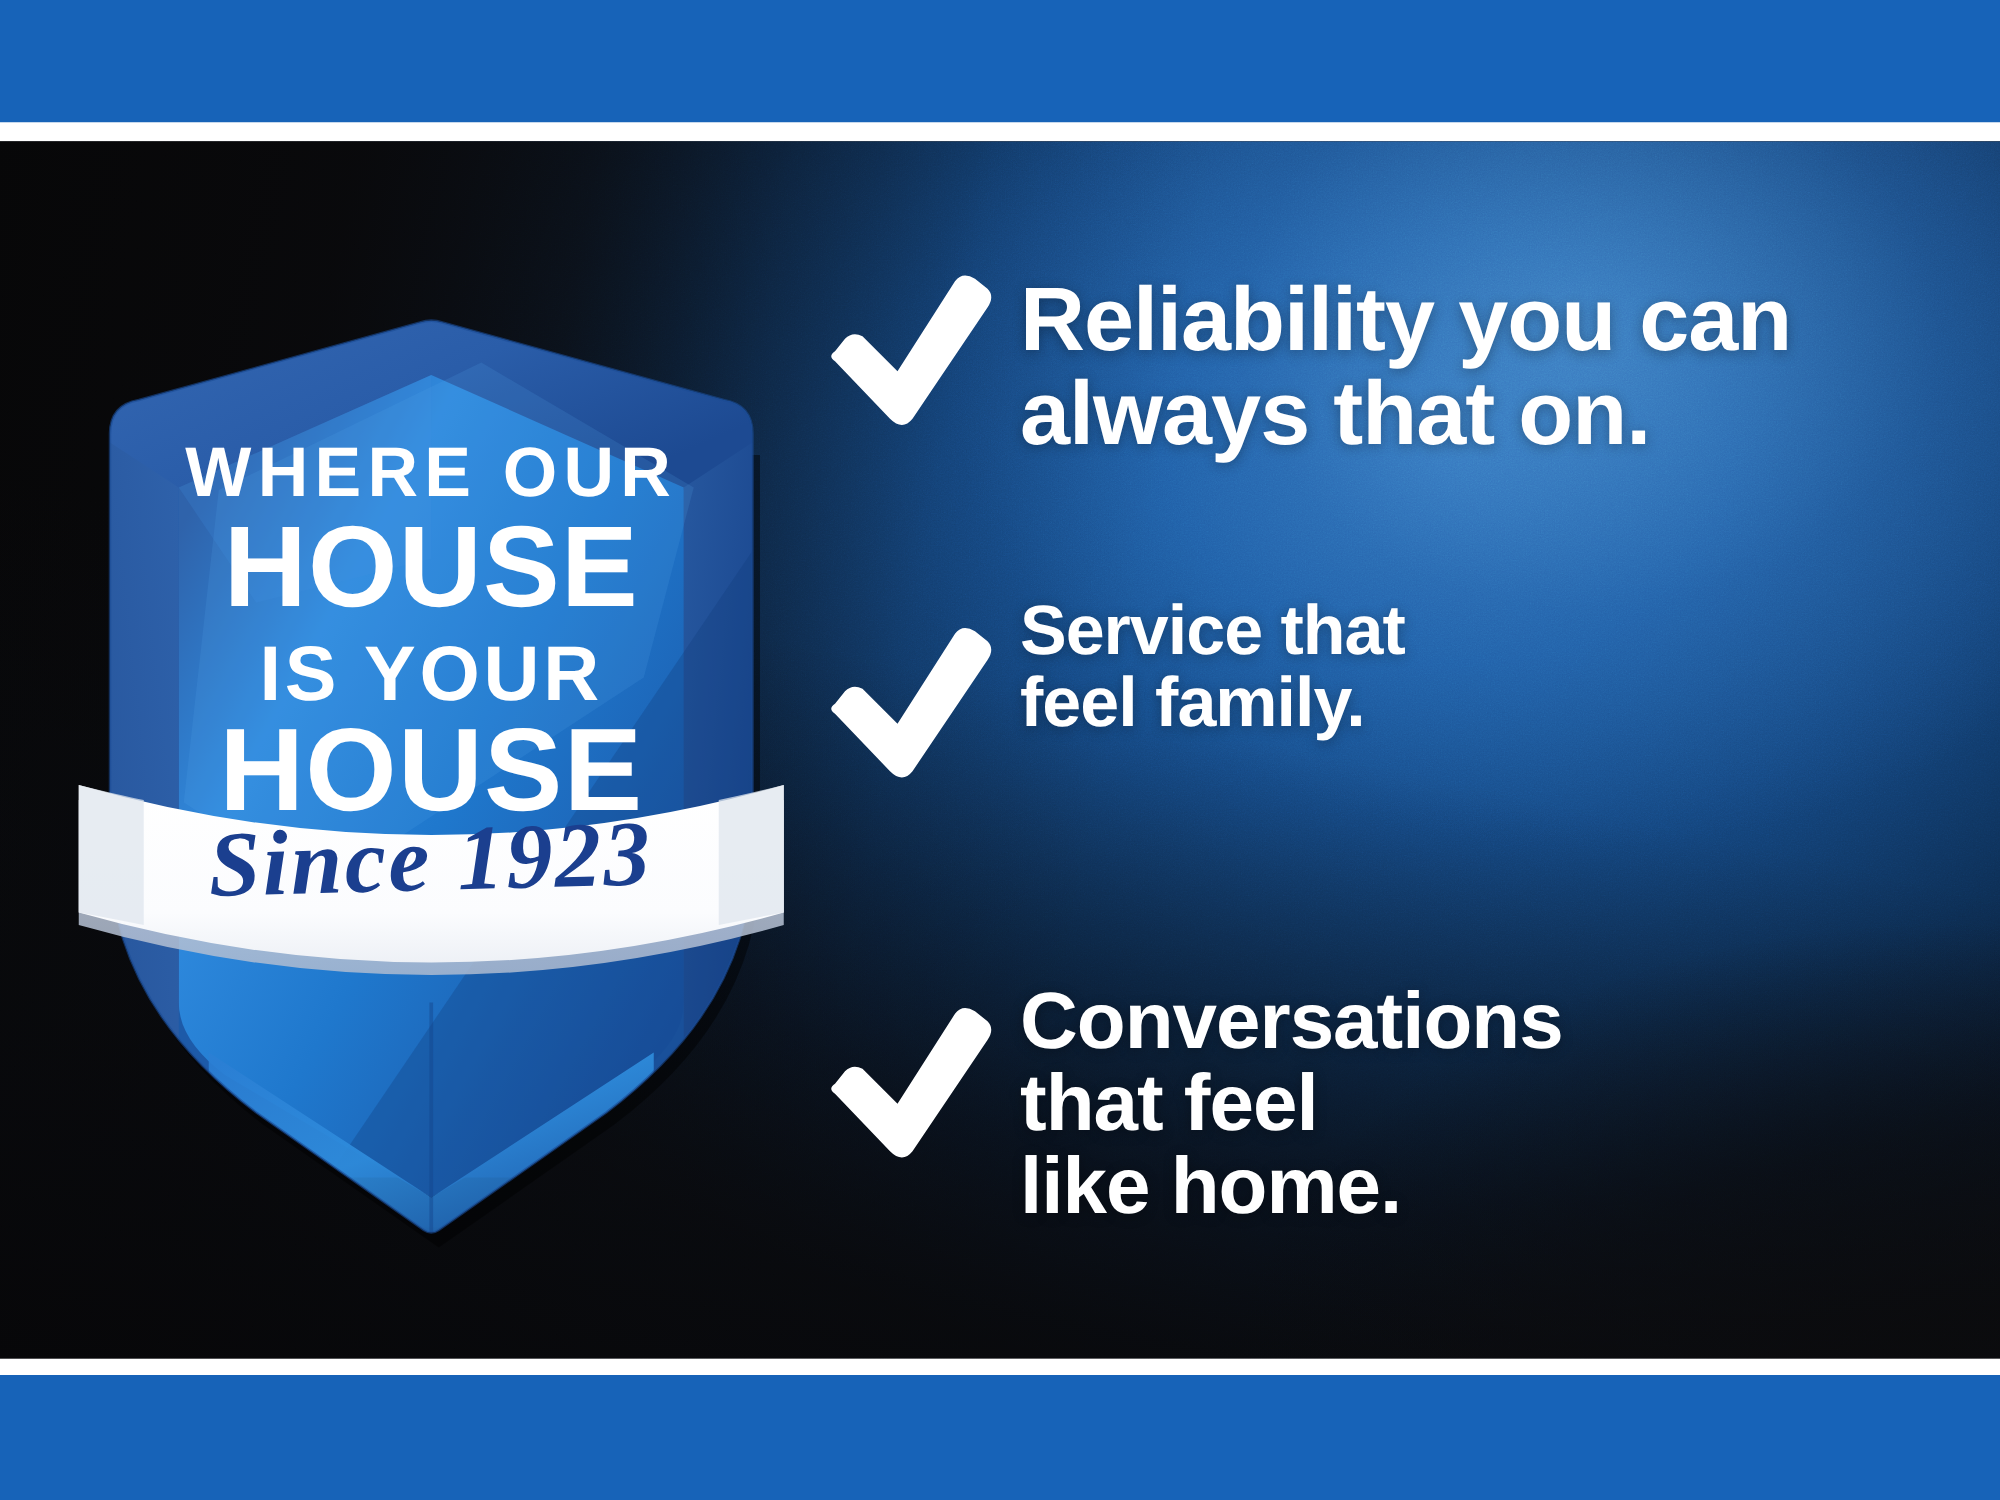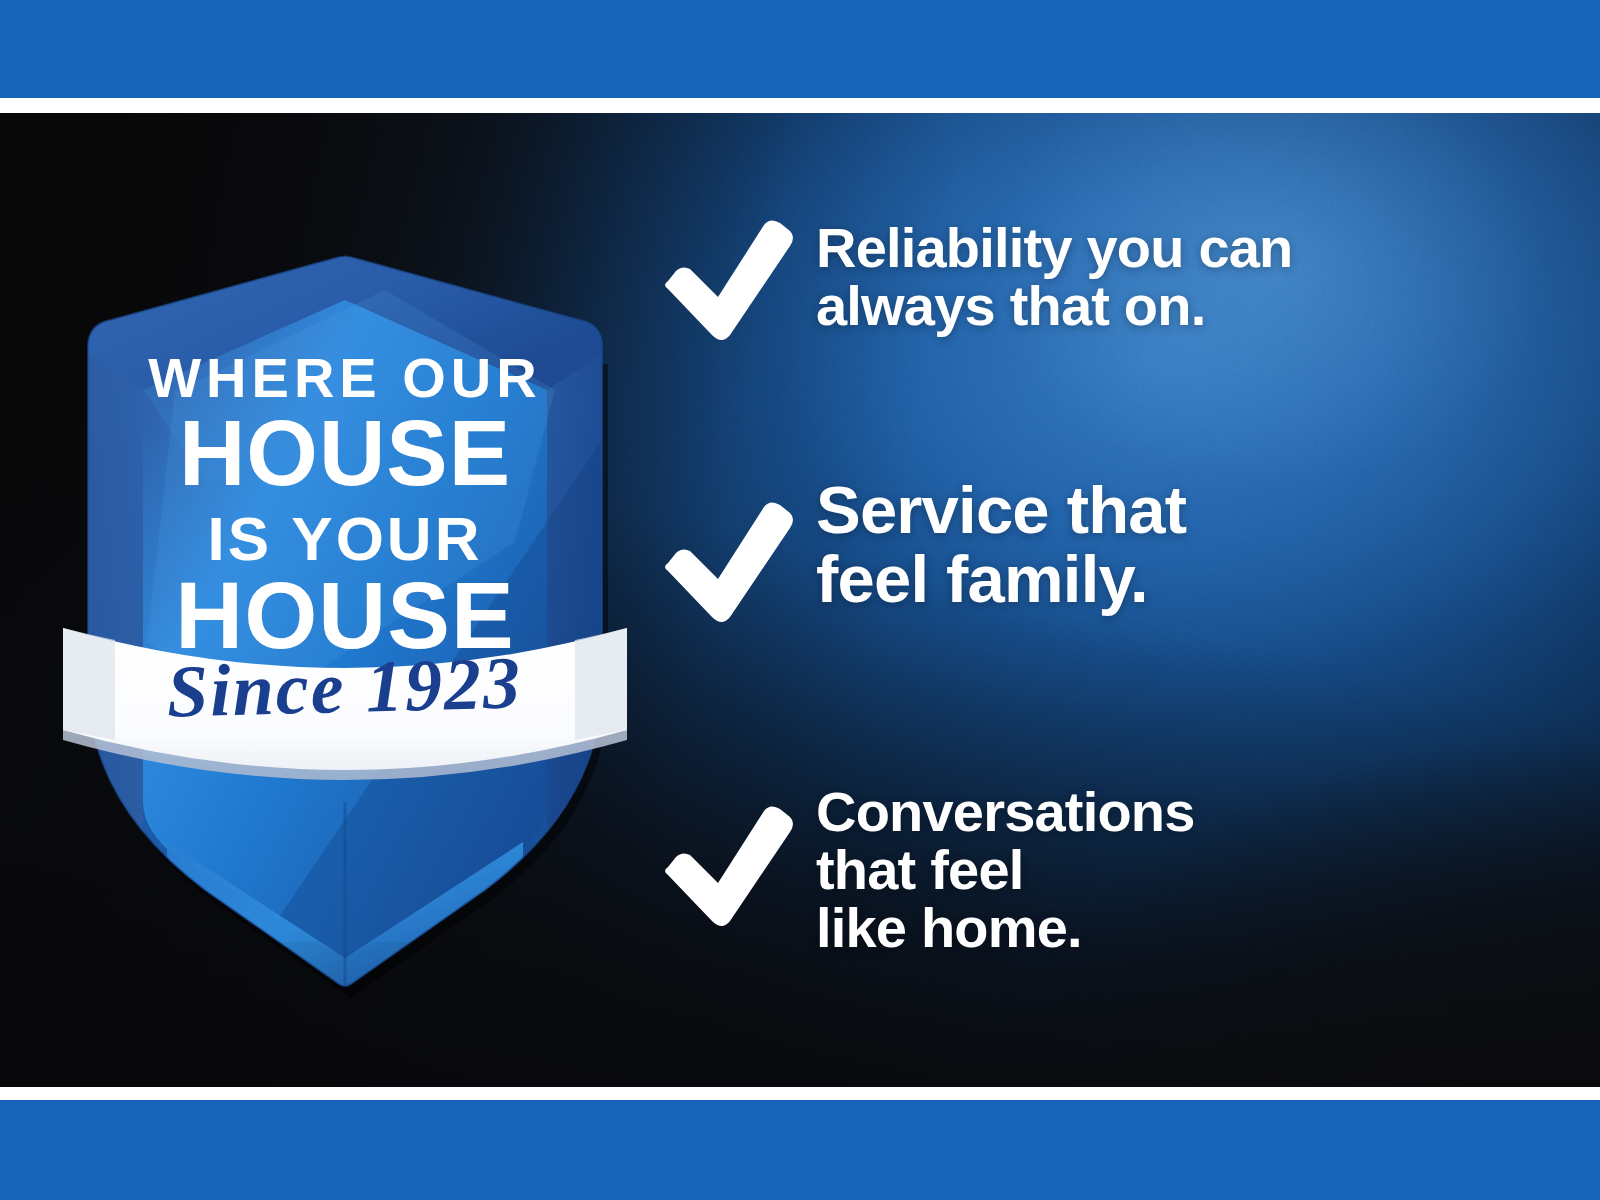--- a/index.html
+++ b/index.html
@@ -43,25 +43,25 @@
   .points{position:absolute;left:660px;top:113px;width:880px;height:974px;}
   .point{position:absolute;left:0;width:880px;display:flex;align-items:flex-start;}
   .p1{top:106px;}
   .p2{top:362px;}
   .p3{top:670px;}
 
   .tick{flex:0 0 auto;width:138px;height:124px;margin-right:18px;}
   .tick svg{display:block;width:100%;height:100%;}
 
   .ptext{flex:1 1 auto;color:#ffffff;font-weight:700;
-         font-size:56px;line-height:1.035;letter-spacing:-.8px;
+         font-size:72px;line-height:1.035;letter-spacing:-.8px;
          font-family:"Liberation Sans","DejaVu Sans",sans-serif;
          text-shadow:0 2px 10px rgba(0,0,0,.30);}
-  .p2 .ptext{font-size:67px;}
-  .p3 .ptext{font-size:56px;}
+  .p2 .ptext{font-size:56px;}
+  .p3 .ptext{font-size:64px;}
   .p2 .tick{margin-top:26px;}
   .p3 .tick{margin-top:22px;}
   .pline{display:block;white-space:nowrap;}
 </style>
 </head>
 <body>
 
 <div class="canvas">
 
   <div class="bar-top"></div>

